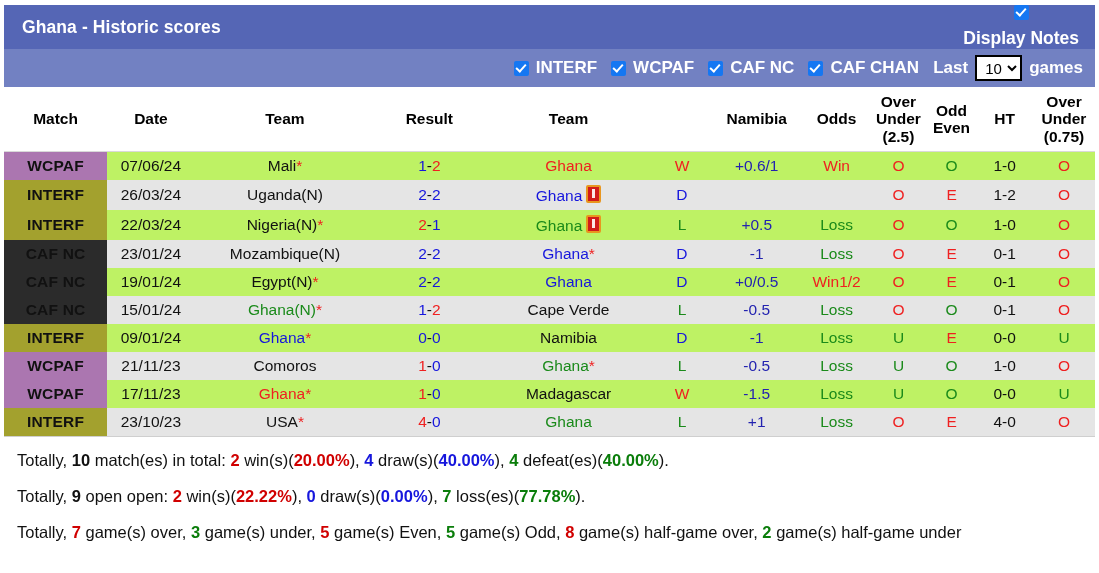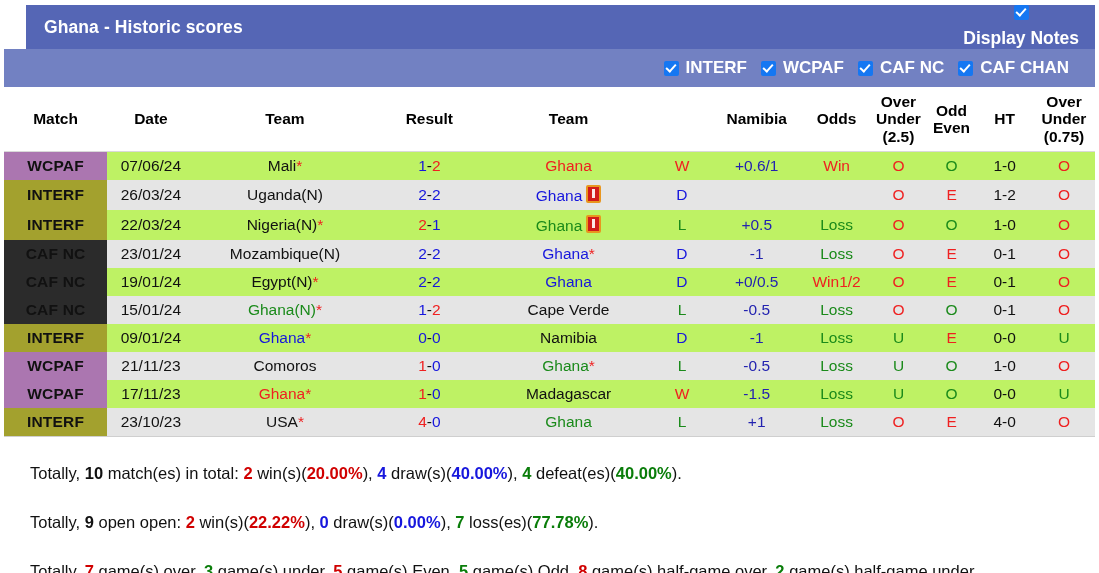--- a/index.html
+++ b/index.html
@@ -22,21 +22,20 @@
   }
   
   .titlebar {
     height: 44px;
     background: #5566b5;
     display: flex;
     align-items: center;
     justify-content: space-between;
     padding: 0 16px 0 18px;
     box-sizing: border-box;
-    margin-left: 22px;
   }
   .titlebar .title {
     color: #ffffff;
     font-size: 17.5px;
     font-weight: bold;
     letter-spacing: 0.1px;
   }
   .notes-group {
     display: flex;
     align-items: center;
@@ -176,21 +175,21 @@
     width: 3px;
     height: 9px;
     background: #fbe7e7;
   }
   
   .footer {
     padding: 4px 8px 0 8px;
     border-top: 1px solid #cfcfcf;
   }
   .footer p {
-    margin: 16px;
+    margin: 3px;
     padding: 7px 2px;
     font-size: 16.5px;
     color: #111111;
     line-height: 1.15;
   }
   .num-red   { color: #d00000; font-weight: bold; }
   .num-blue  { color: #1616dd; font-weight: bold; }
   .num-green { color: #0a7d0a; font-weight: bold; }
   .num-dark  { color: #111111; font-weight: bold; }
 </style>
@@ -216,20 +215,25 @@
       <span class="cbx"></span>
       <span class="lbl">WCPAF</span>
     </div>
     <div class="filt">
       <span class="cbx"></span>
       <span class="lbl">CAF NC</span>
     </div>
     <div class="filt">
       <span class="cbx"></span>
       <span class="lbl">CAF CHAN</span>
+    </div>
+    <div class="lastwrap">
+      <span class="lbl">Last</span>
+      <select class="gamesel"><option value="5">5</option><option value="10" selected="">10</option><option value="20">20</option><option value="30">30</option><option value="50">50</option></select>
+      <span class="lbl">games</span>
     </div>
   </div>
 
   <table class="scores">
     <colgroup>
       <col style="width:100px">
       <col style="width:85px">
       <col style="width:175px">
       <col style="width:105px">
       <col style="width:165px">

